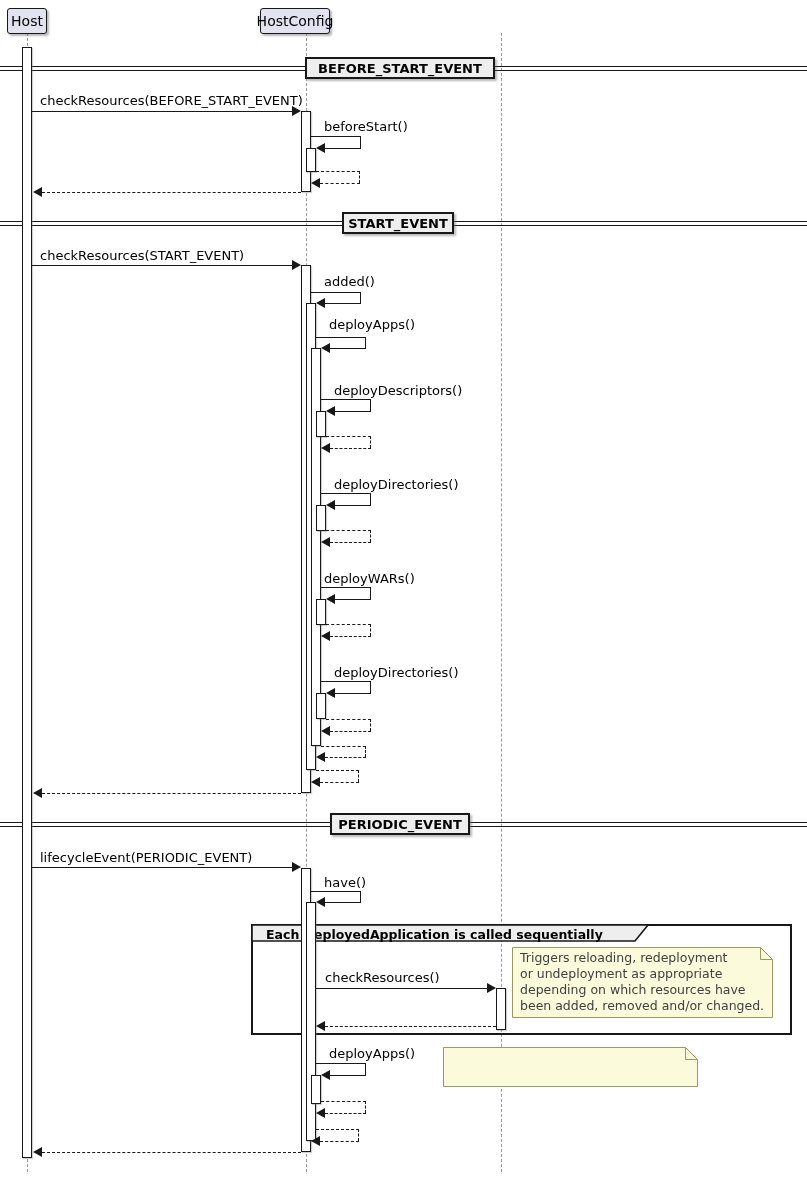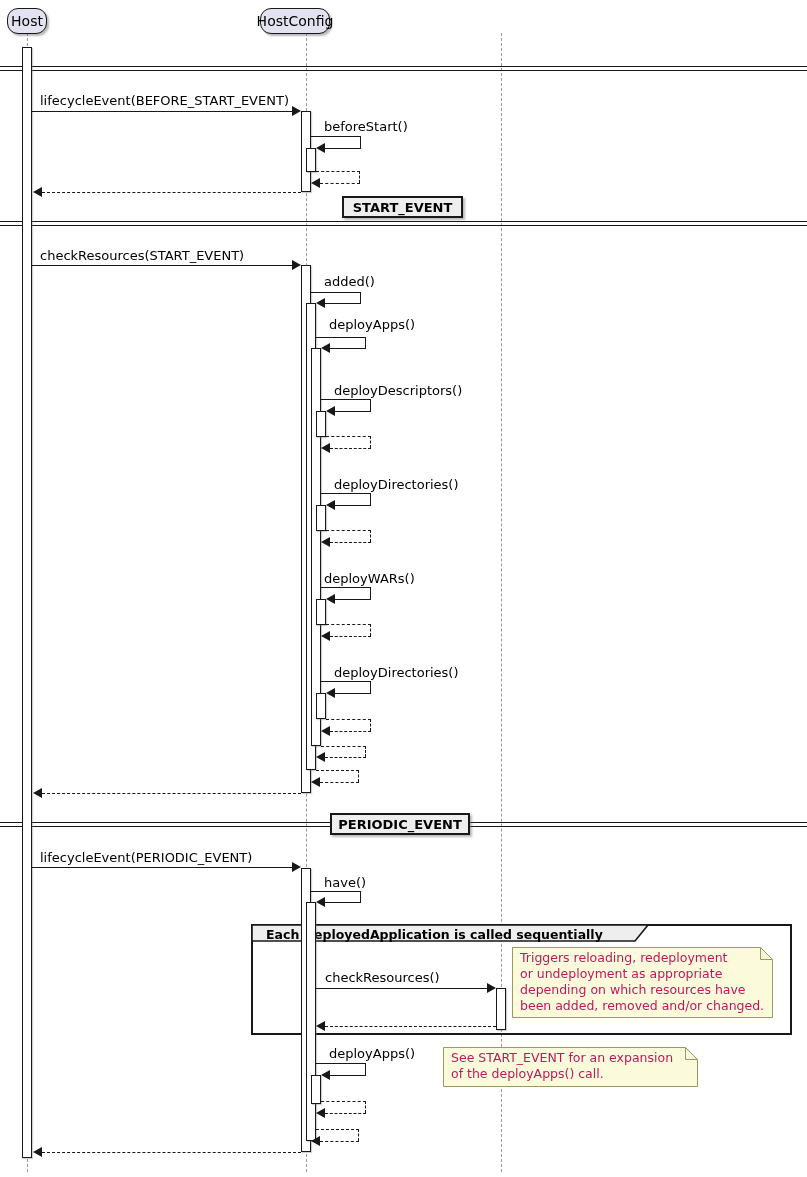--- a/index.html
+++ b/index.html
@@ -1,20 +1,20 @@
 <!DOCTYPE html>
 <html><head>
 <meta charset="utf-8">
 <style>
   html,body{margin:0;padding:0;background:#fff;}
   .canvas{position:relative;width:807px;height:1177px;background:#ffffff;
           font-family:"DejaVu Sans","Liberation Sans",sans-serif;overflow:hidden;}
   .lifeline{position:absolute;width:0;border-left:1px dashed #999999;}
   .pbox{position:absolute;height:26px;box-sizing:border-box;background:#E2E2F0;
-        border:1px solid #181818;border-radius:11px;display:flex;align-items:center;
+        border:1px solid #181818;border-radius:3px;display:flex;align-items:center;
         justify-content:center;font-size:14px;color:#000;
         box-shadow:2px 2px 2px rgba(100,100,100,.45);}
   .divline{position:absolute;left:0;width:807px;height:3px;box-sizing:content-box;
         border-top:1px solid #181818;border-bottom:1px solid #181818;}
   .divbox{position:absolute;height:22px;box-sizing:border-box;background:#EEEEEE;
         border:2px solid #181818;display:flex;align-items:center;justify-content:center;
         font-weight:bold;font-size:13px;color:#000;box-shadow:2px 2px 2px rgba(100,100,100,.45);}
   .act{position:absolute;width:8px;background:#ffffff;border:1px solid #181818;
         box-shadow:1px 1px 1px rgba(120,120,120,.35);}
   .lbl{position:absolute;font-size:13px;color:#000;white-space:pre;}
@@ -23,35 +23,38 @@
   .dh{position:absolute;height:0;border-top:1px dashed #181818;}
   .dv{position:absolute;width:0;border-left:1px dashed #181818;}
   .ar{position:absolute;width:0;height:0;border-top:5px solid transparent;border-bottom:5px solid transparent;margin-top:-1px;}
   .ar.r{border-left:9px solid #181818;}
   .ar.l{border-right:9px solid #181818;}
   .group{position:absolute;border:2px solid #181818;box-sizing:border-box;background:transparent;}
   .group-header-svg{position:absolute;}
   .group-lbl{position:absolute;font-weight:bold;font-size:12.5px;color:#000;white-space:pre;}
   .note{position:absolute;}
   .note-text{position:absolute;left:8px;top:3px;font-size:12.5px;line-height:16px;
-        color:#be185d;white-space:pre;}
+        color:#404040;white-space:pre;}
 </style>
 </head>
 <body>
 
 <div class="canvas">
 
   <div class="lifeline" style="left:27px;top:33px;height:1139px"></div>
   <div class="lifeline" style="left:306px;top:33px;height:1139px"></div>
   <div class="lifeline" style="left:501px;top:33px;height:1139px"></div>
 
   <div class="divline" style="top:66px"></div>
+  <div class="divbox" style="left:305px;top:57px;width:190px">
+      <span>BEFORE_START_EVENT</span>
+    </div>
 
   <div class="divline" style="top:221px"></div>
-  <div class="divbox" style="left:342px;top:196px;width:121px">
+  <div class="divbox" style="left:342px;top:212px;width:112px">
       <span>START_EVENT</span>
     </div>
 
   <div class="divline" style="top:822px"></div>
   <div class="divbox" style="left:330px;top:813px;width:140px">
       <span>PERIODIC_EVENT</span>
     </div>
 
   <div class="group" style="left:251px;top:924px;width:541px;height:111px"></div>
   <svg class="group-header-svg" style="left:251px;top:924px" width="399" height="18">
@@ -70,21 +73,21 @@
   <div class="act" style="left:316px;top:411px;height:24px"></div>
   <div class="act" style="left:316px;top:505px;height:24px"></div>
   <div class="act" style="left:316px;top:599px;height:24px"></div>
   <div class="act" style="left:316px;top:693px;height:24px"></div>
 
   <div class="act" style="left:301px;top:868px;height:282px"></div>
   <div class="act" style="left:306px;top:902px;height:237px"></div>
   <div class="act" style="left:311px;top:1075px;height:27px"></div>
   <div class="act" style="left:496px;top:988px;height:40px"></div>
 
-  <div class="lbl" style="left:40px;top:93px">lifecycleEvent(BEFORE_START_EVENT)</div>
+  <div class="lbl" style="left:40px;top:93px">checkResources(BEFORE_START_EVENT)</div>
   <div class="sh" style="left:32px;top:111px;width:260px"></div>
   <div class="ar r" style="left:292px;top:107px"></div>
 
   <div class="lbl" style="left:324px;top:119px">beforeStart()</div>
   <div class="sh" style="left:311px;top:136px;width:50px"></div>
   <div class="sv" style="left:360px;top:136px;height:12px"></div>
   <div class="sh" style="left:325px;top:148px;width:36px"></div>
   <div class="ar l" style="left:316px;top:144px"></div>
 
   <div class="dh" style="left:316px;top:171px;width:44px"></div>
@@ -208,22 +211,20 @@
 or undeployment as appropriate
 depending on which resources have
 been added, removed and/or changed.</div>
   </div>
 
   <div class="note" style="left:443px;top:1047px;width:255px;height:40px">
     <svg width="255" height="40" style="position:absolute;left:0;top:0">
       <path d="M0.5,0.5 H242.5 L254.5,12.5 V39.5 H0.5 Z" fill="#FBFBDC" stroke="#999966" stroke-width="1"></path>
       <path d="M242.5,0.5 V12.5 H254.5" fill="none" stroke="#999966" stroke-width="1"></path>
     </svg>
-    <div class="note-text">See START_EVENT for an expansion
-of the deployApps() call.</div>
   </div>
 
   <div class="pbox" style="left:7px;top:8px;width:40px">
       <span>Host</span>
     </div>
   <div class="pbox" style="left:260px;top:8px;width:70px">
       <span>HostConfig</span>
     </div>
 
 </div>

